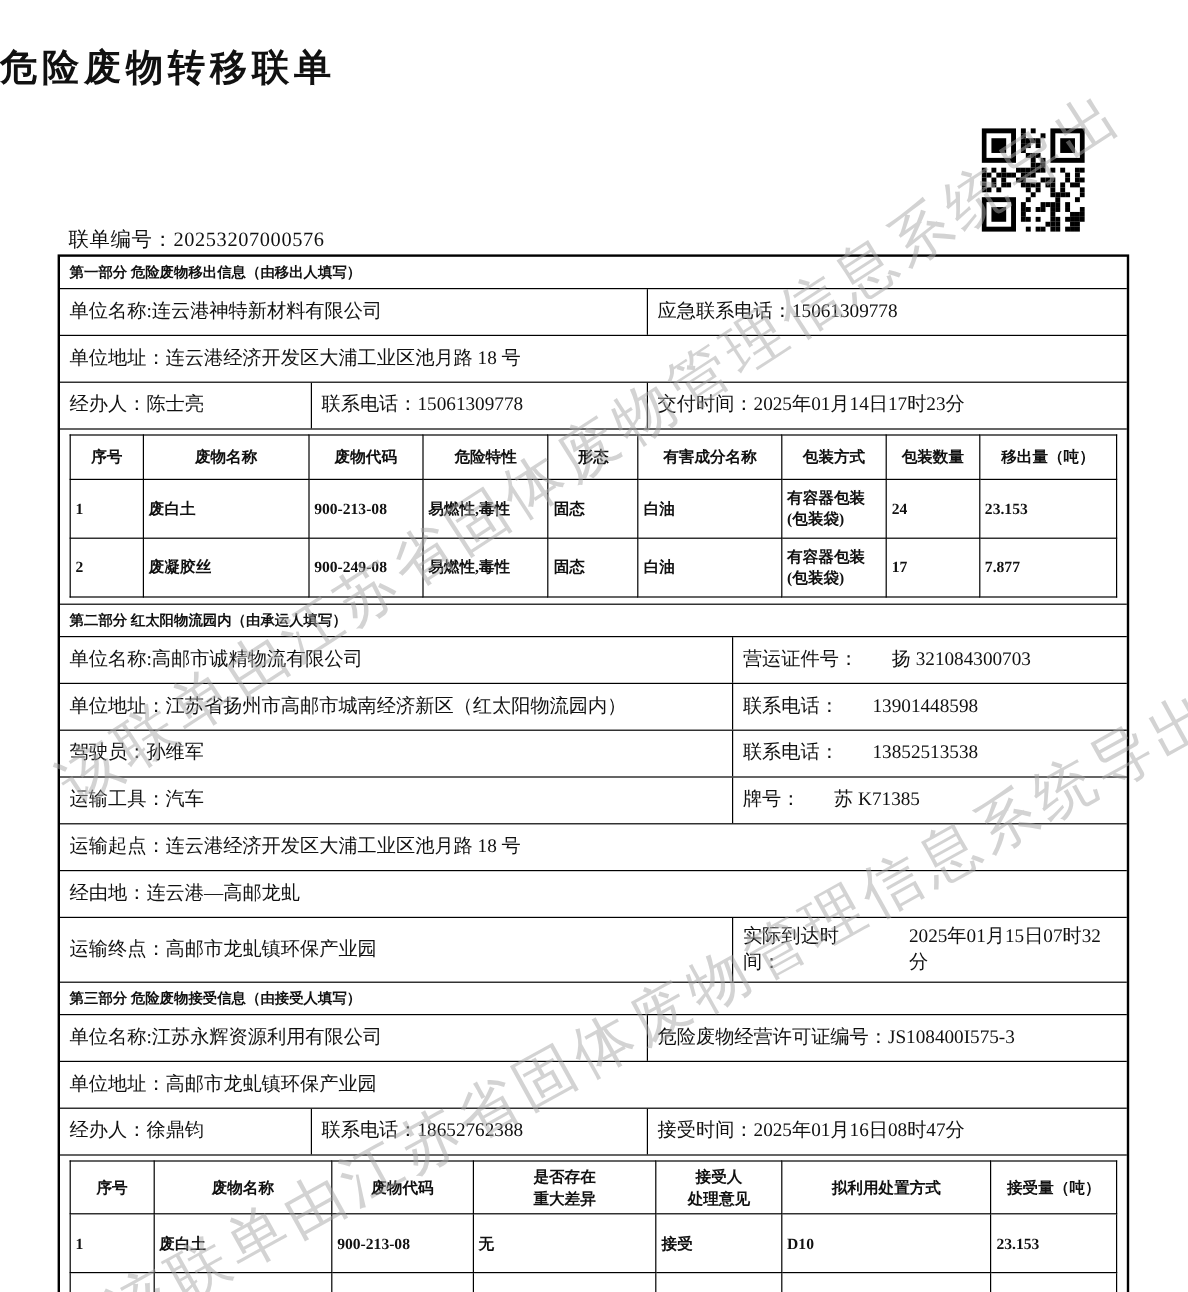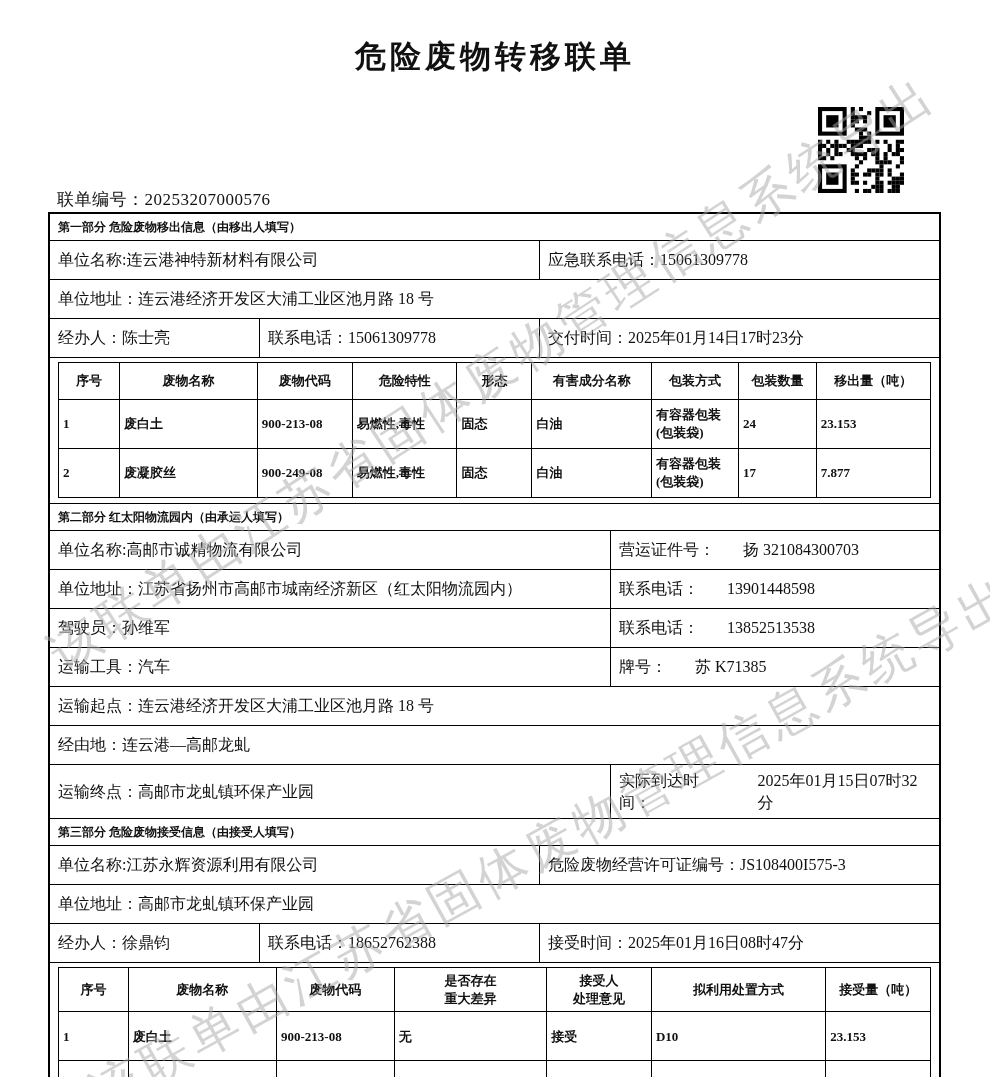--- a/index.html
+++ b/index.html
@@ -20,21 +20,21 @@
     font-size:50px;
     letter-spacing:5px;
     color:rgba(168,168,168,0.50);
     font-family:"Liberation Serif","DejaVu Serif",serif;
   }
   .wm1{left:-30px;top:340px;transform:rotate(-33deg);transform-origin:center;}
   .wm2{left:30px;top:810px;transform:rotate(-29deg);transform-origin:center;}
   
   .title{
     position:relative;z-index:2;
-    text-align:center;
+    text-align:left;
     margin:0;
     padding-top:36px;
     font-size:31px;
     font-weight:bold;
     letter-spacing:4px;
   }
   .qr{position:absolute;z-index:2;left:818px;top:106px;width:86px;height:88px;}
   .form-no{
     position:absolute;z-index:2;left:57px;top:188px;
     font-size:17px;letter-spacing:0.5px;

